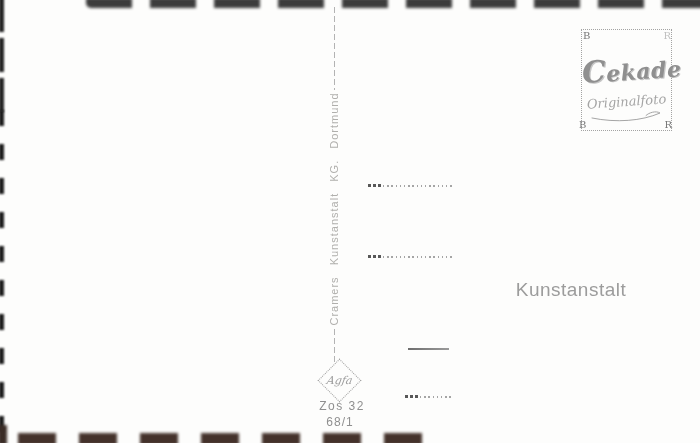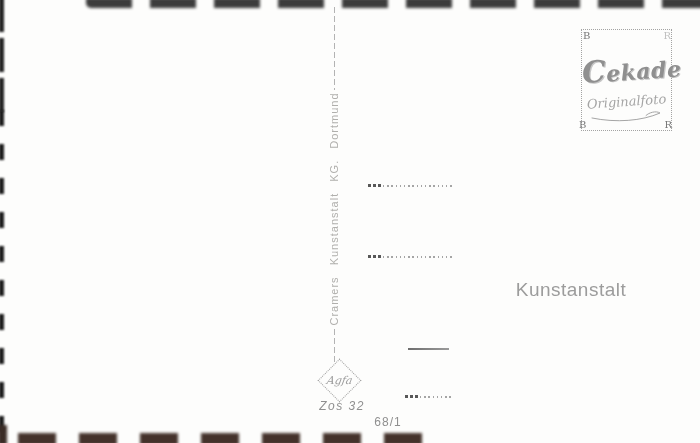--- a/index.html
+++ b/index.html
@@ -52,25 +52,25 @@
     border:1px dotted #9f9f9f;transform:rotate(45deg);
     display:flex;align-items:center;justify-content:center;
   }
   .agfa-text{
     transform:rotate(-45deg) skewX(-10deg);
     font-family:"DejaVu Serif",serif;font-style:italic;
     font-size:11px;color:#9d9d9d;
   }
   .order-code{
     position:absolute;left:342px;top:399px;transform:translateX(-50%);
-    color:#8f8f8f;font-size:12px;letter-spacing:1.5px;white-space:nowrap;font-style:italic;
+    color:#8f8f8f;font-size:12px;letter-spacing:1.5px;white-space:nowrap;
   }
   .series-code{
     position:absolute;left:340px;top:415px;transform:translateX(-50%);
-    color:#8f8f8f;font-size:12px;letter-spacing:1px;white-space:nowrap;margin-left:48px;
+    color:#8f8f8f;font-size:12px;letter-spacing:1px;white-space:nowrap;
   }
   
   .addr-line{position:absolute;height:3px;}
   .addr-line .head{
     position:absolute;left:0;top:0;height:3px;width:14px;
     background:repeating-linear-gradient(90deg,#585858 0 3px,rgba(0,0,0,0) 3px 5px);
     display:block;
   }
   .addr-line .tail{
     position:absolute;left:15px;right:0;top:1px;height:1.5px;

